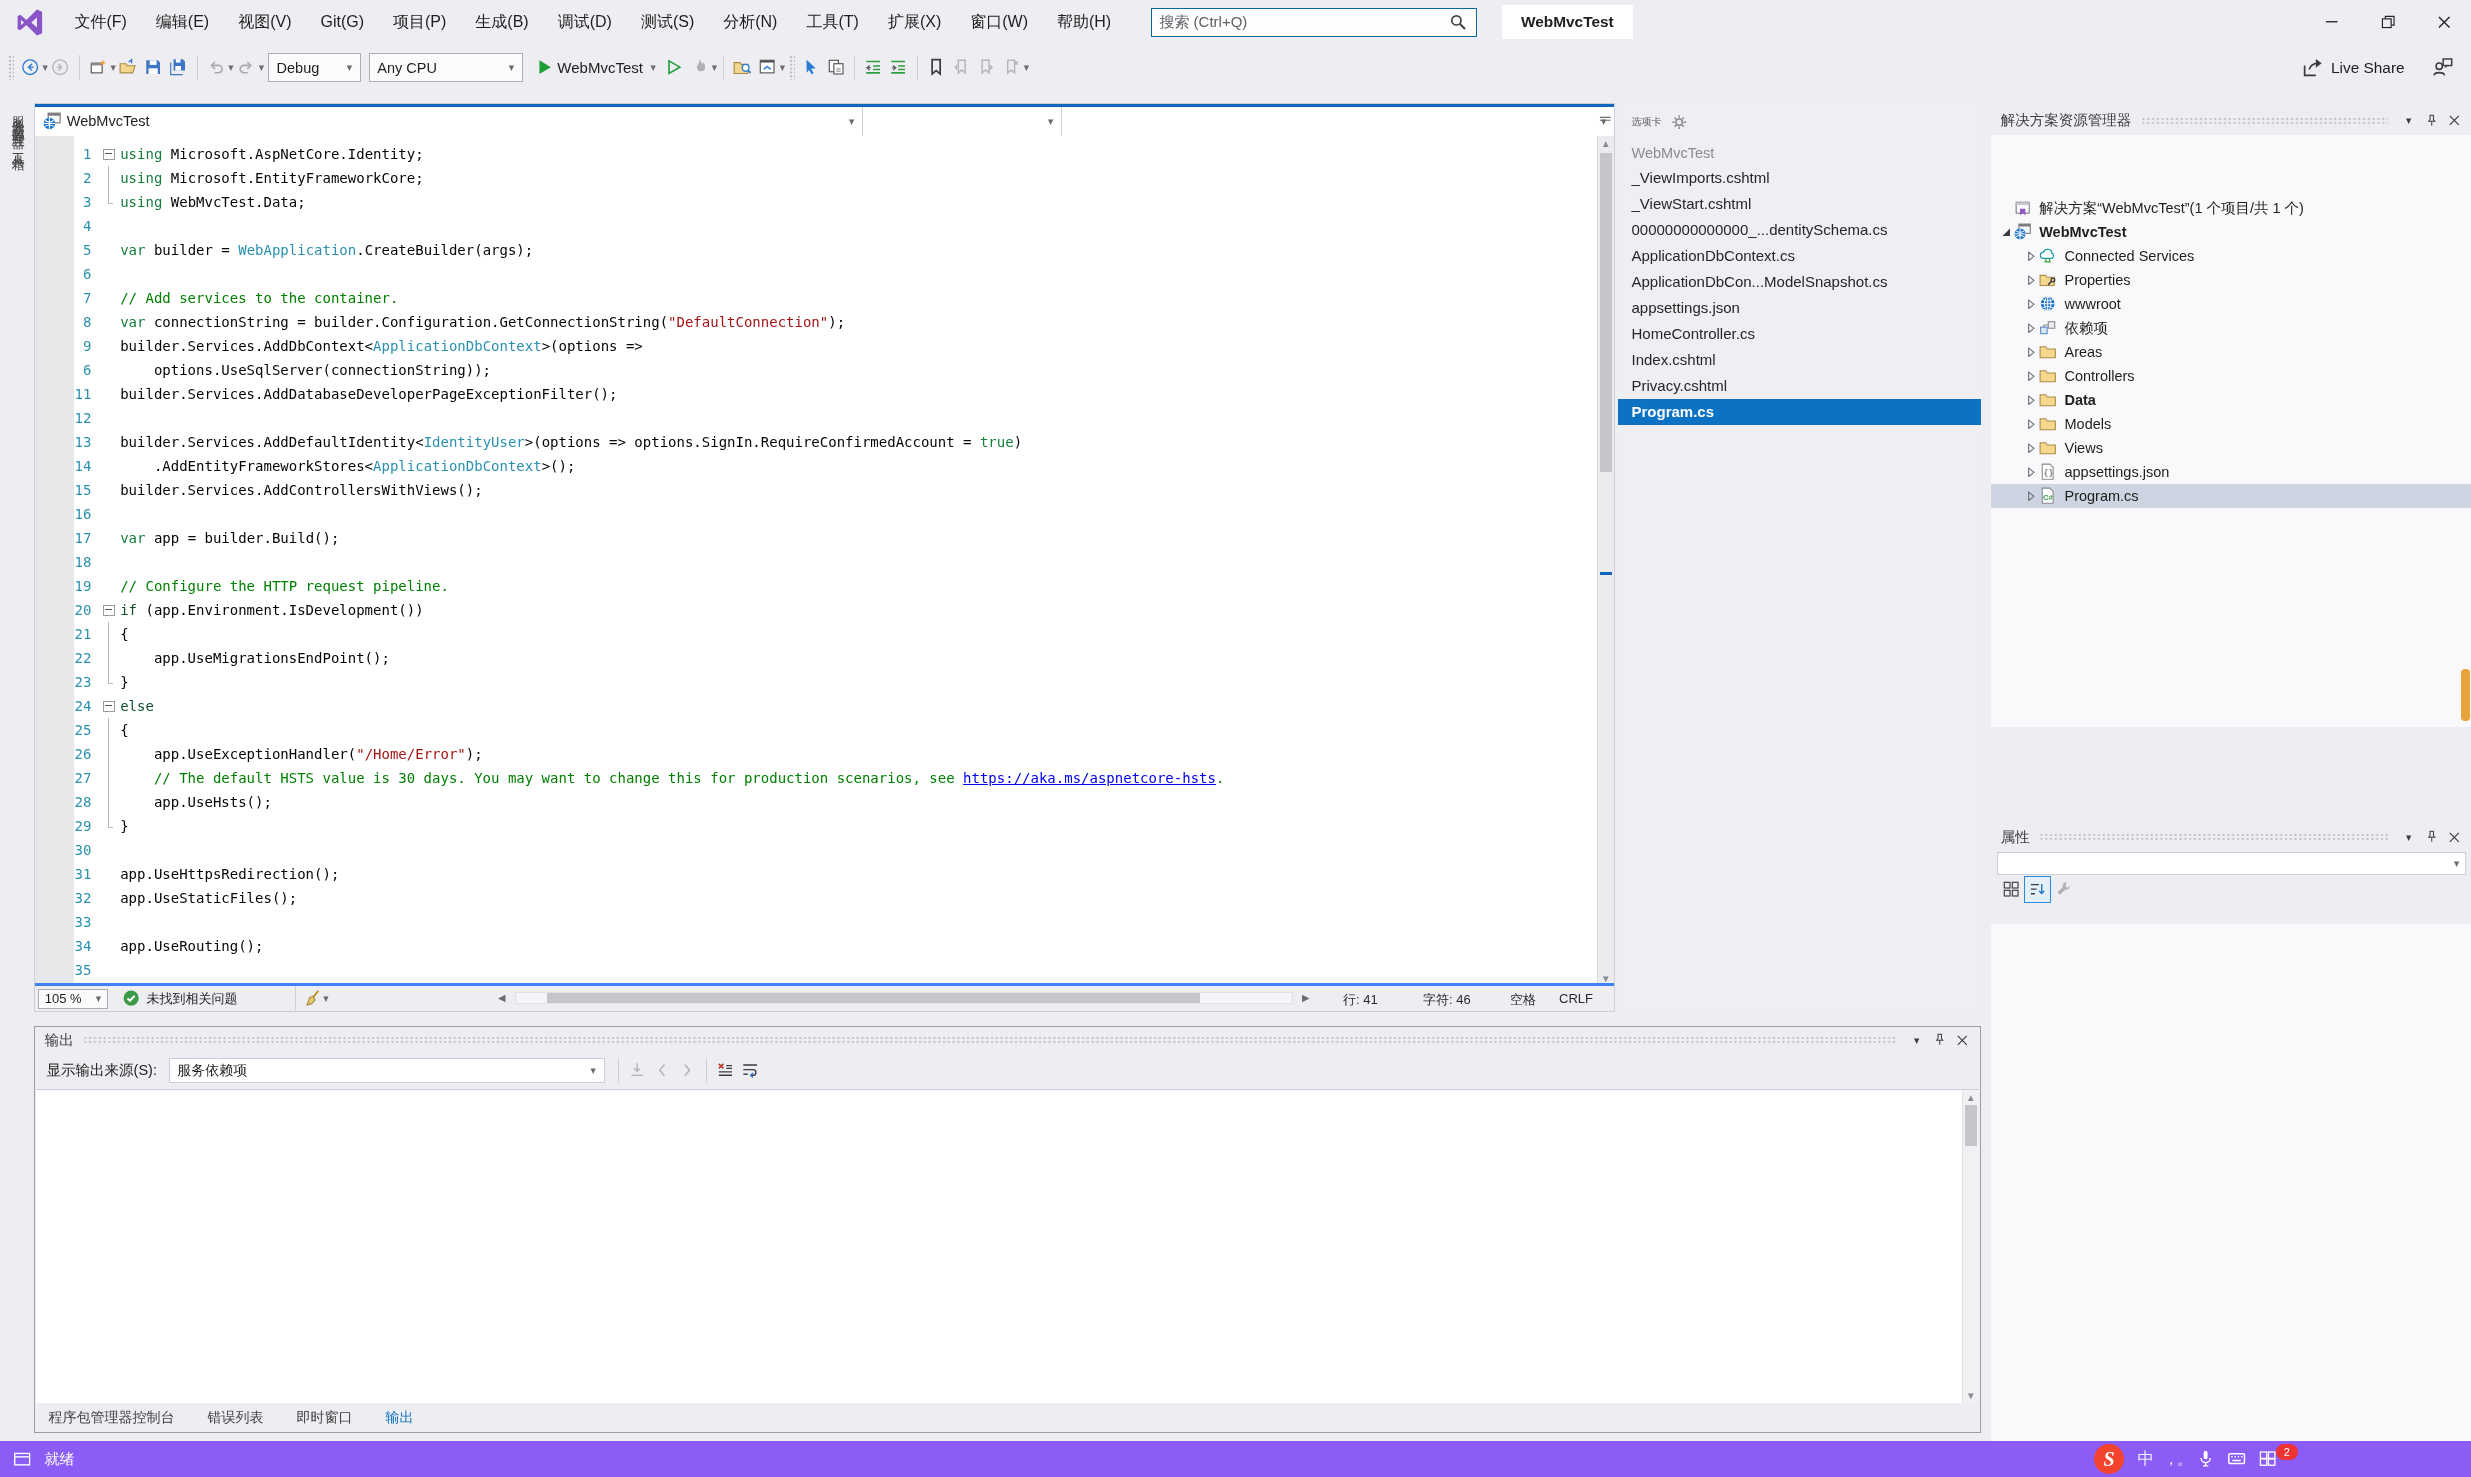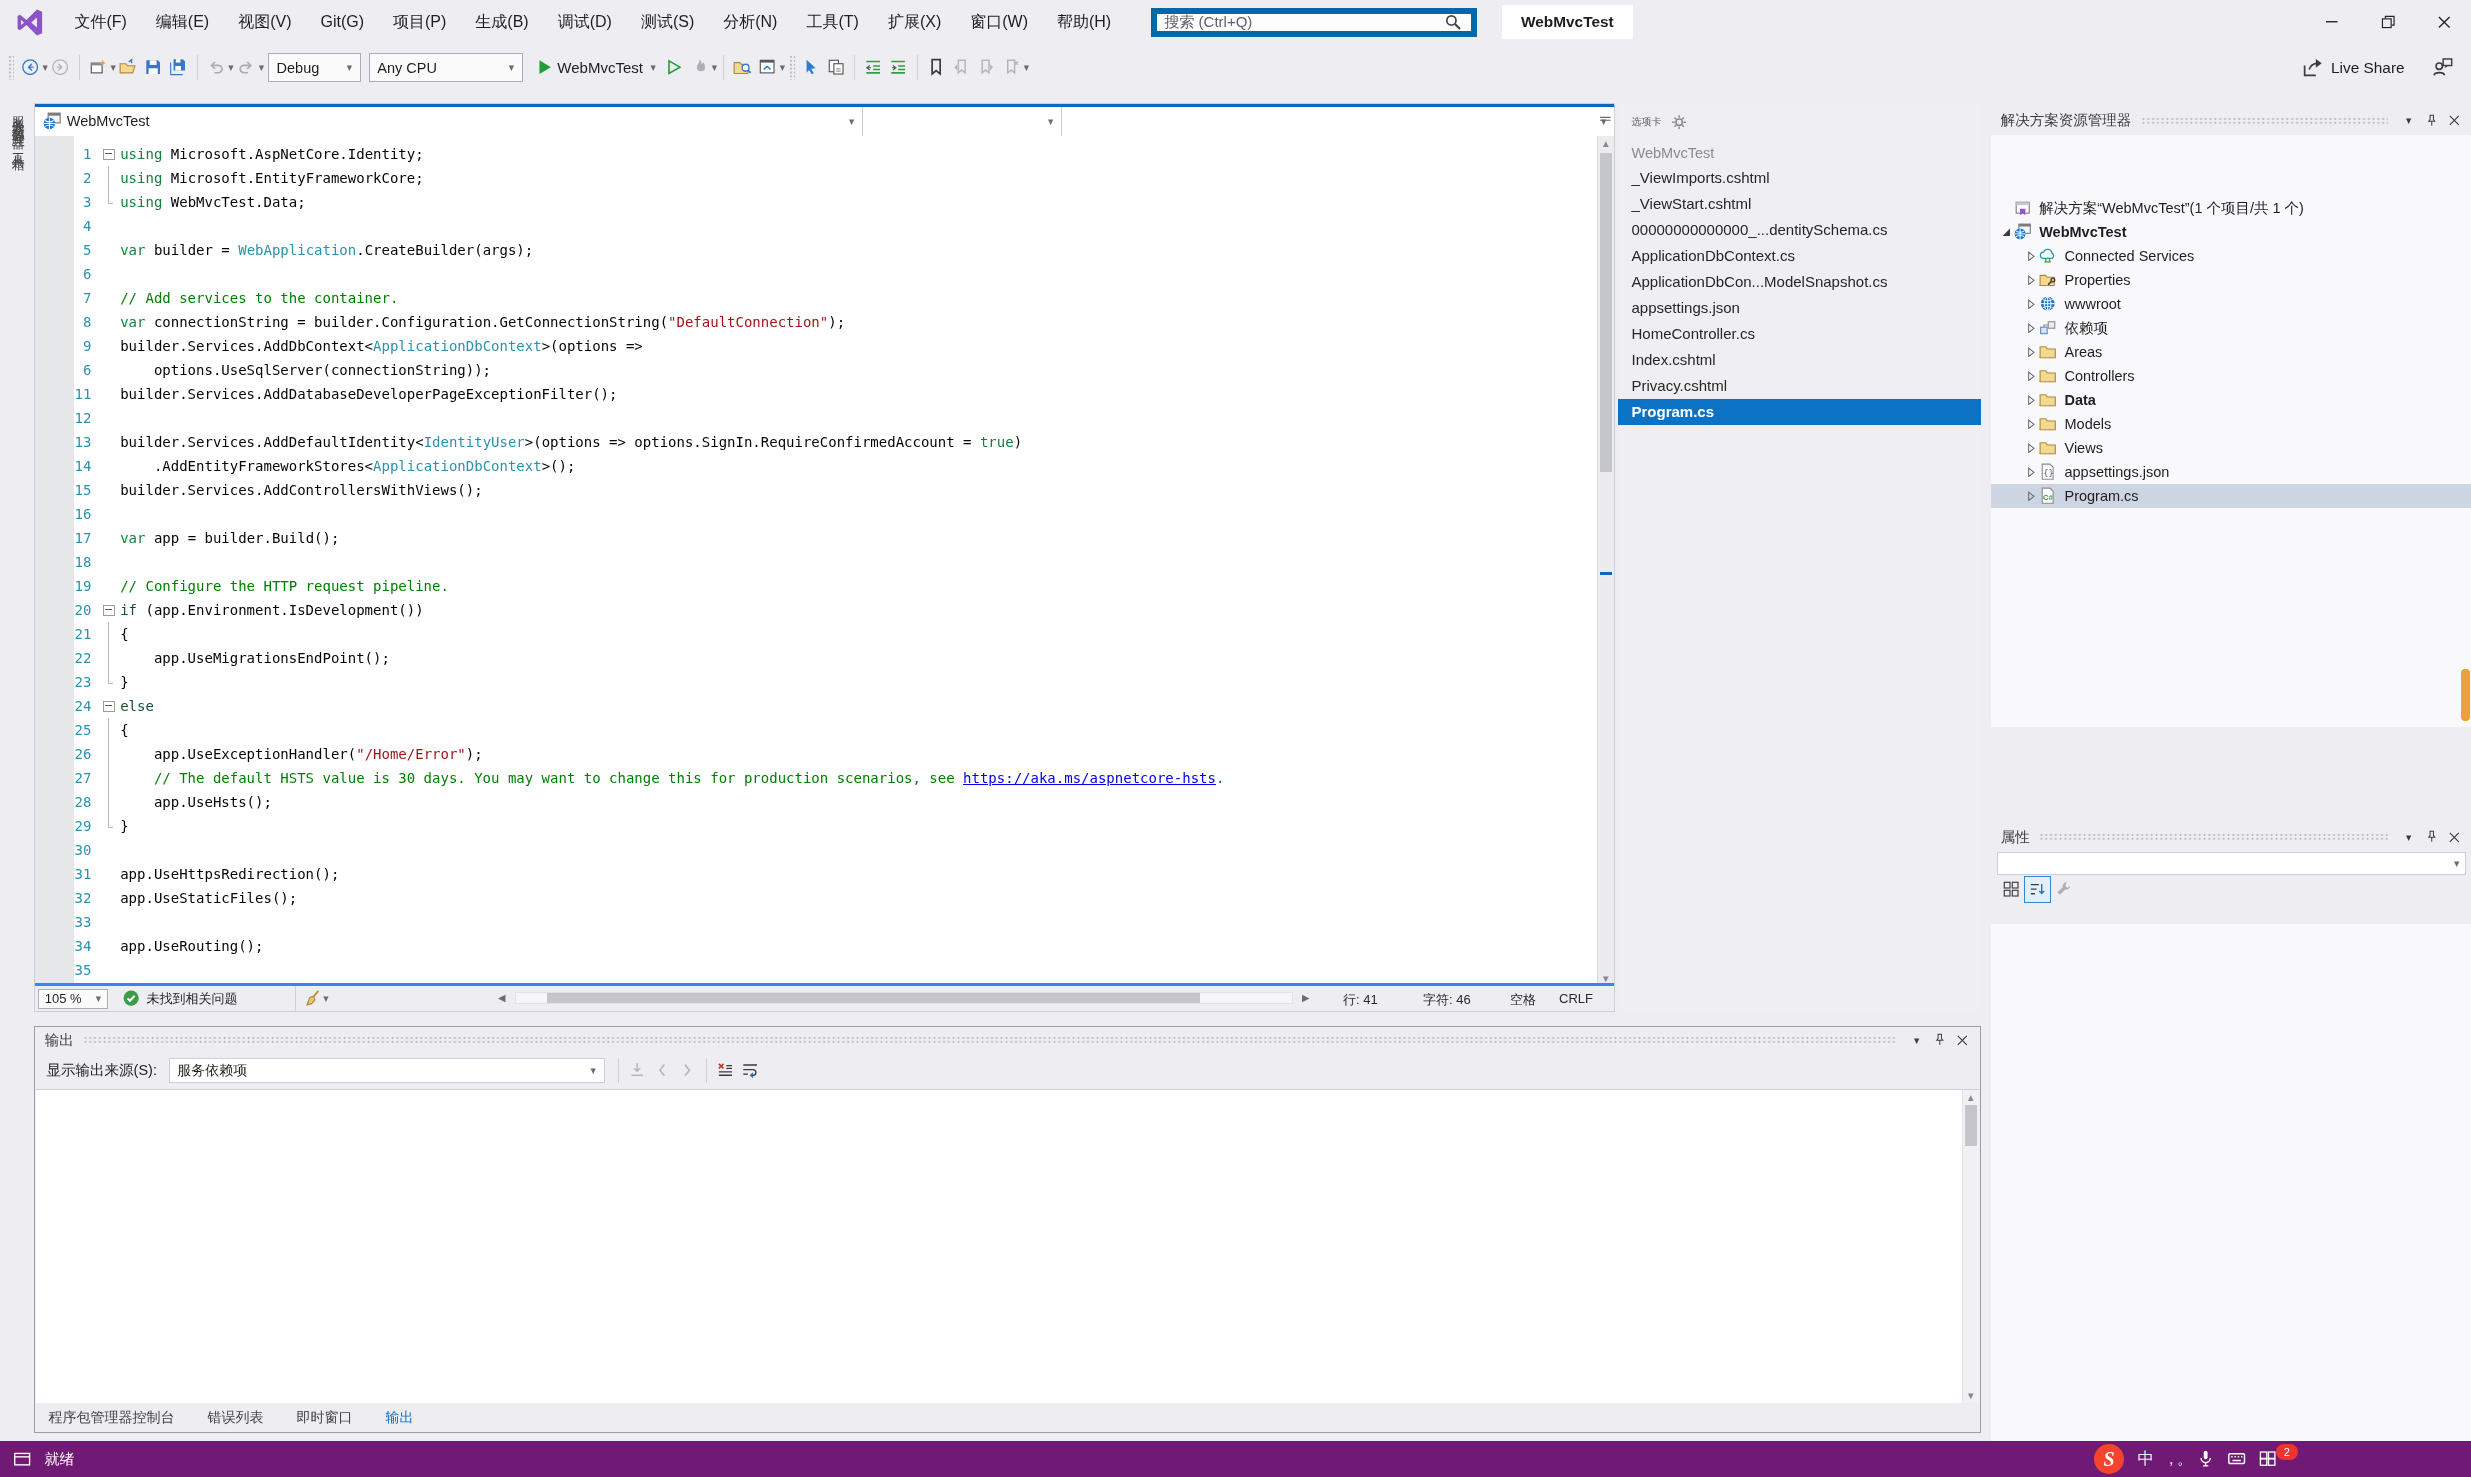--- a/index.html
+++ b/index.html
@@ -8,21 +8,21 @@
   .abs{position:absolute}
   svg{display:block}
   .ico{display:inline-flex;align-items:center;justify-content:center;width:25px;height:25px;flex:none}
   .ico svg{width:18.3px;height:18.3px}
   .caret{font-size:10.6px;color:#6A6A70;line-height:1}
   
   .titlebar{height:44px;display:flex;align-items:center;background:#EEEEF2}
   .vslogo{width:31px;height:31px;margin:0 13.5px 0 15.4px}
   .menubar{display:flex;align-items:center}
   .menu-item{padding:5.8px 14.5px;font-size:16px;color:#1E1E1E;white-space:nowrap;cursor:default}
-  .qsearch{width:326px;height:29px;border:6px solid #0369a1;background:#FDFDFE;margin-left:25px;
+  .qsearch{width:326px;height:29px;border:1px solid #0369a1;background:#FDFDFE;margin-left:25px;
            display:flex;align-items:center;padding:0 7.7px;box-sizing:border-box}
   .qsearch .ph{flex:1;color:#5F5F66;font-size:15px}
   .wintitle{margin-left:25px;background:#FFFFFF;padding:7.7px 19.3px;font-weight:bold;font-size:15.4px}
   .winbtns{margin-left:auto;display:flex;align-items:center;height:100%}
   .winbtn{width:56px;height:100%;display:flex;align-items:center;justify-content:center;color:#222}
   
   .toolbar{height:47px;display:flex;align-items:center;background:#EEEEF2;padding-left:3.9px}
   .grip{width:5.8px;height:25px;margin:0 3.9px;background:radial-gradient(#B9B9C2 1px,transparent 1.2px);background-size:3.9px 3.9px}
   .tsep{width:1px;height:25px;background:#D0D0D7;margin:0 5.8px}
   .combo{height:29px;background:#FBFBFC;border:1px solid #ADADB3;display:flex;align-items:center;
@@ -100,21 +100,21 @@
   .output{left:34px;top:1026px;width:1947px;height:407px;background:#EEEEF2;border:1px solid #9D9DA5;box-sizing:border-box}
   .out-toolbar{display:flex;align-items:center;height:35px;padding-left:11.6px;font-size:14.5px}
   .out-combo{width:436px;height:25px;background:#fff;border:1px solid #CCCEDB;display:flex;align-items:center;
              padding:0 7.7px;box-sizing:border-box;margin-left:11.6px;font-size:14px}
   .out-combo .caret{margin-left:auto}
   .out-content{position:absolute;left:1px;right:1px;top:62px;bottom:29px;background:#FFFFFF;border-top:1px solid #CCCEDB}
   .out-vscroll{position:absolute;right:0;top:0;bottom:0;width:16.4px;background:#F1F1F4;border-left:1px solid #E2E2E8}
   .out-tabs{position:absolute;left:0;bottom:0;height:28px;display:flex;align-items:center;padding-left:13.5px;gap:33px;font-size:14px;color:#424242}
   .out-tab.active{color:#0E70C0}
   
-  .statusbar{left:0;right:0;bottom:0;height:36px;background:#701a75;display:flex;align-items:center;color:#fff}
+  .statusbar{left:0;right:0;bottom:0;height:36px;background:#8b5cf6;display:flex;align-items:center;color:#fff}
   .sg{display:flex;align-items:center;color:#EAF2FF;font-size:15.4px}
   .sg .ico{width:31px;height:29px}
   .sg .ico svg{width:19.3px;height:19.3px}
   .slogo{width:30px;height:30px;border-radius:50%;background:#F4442E;color:#fff;font-weight:bold;font-size:20px;
          display:flex;align-items:center;justify-content:center;font-family:"Liberation Serif",serif;font-style:italic}
   .badge{min-width:16.4px;height:16.4px;border-radius:8.7px;background:#E33;color:#fff;font-size:11px;display:flex;
          align-items:center;justify-content:center;padding:0 2.9px;margin-left:-7.7px;margin-top:-13.5px}
   .edgepill{right:1.9px;top:669px;width:8.7px;height:52px;background:#E8A33D;border-radius:3.9px}
 </style>
 </head>

